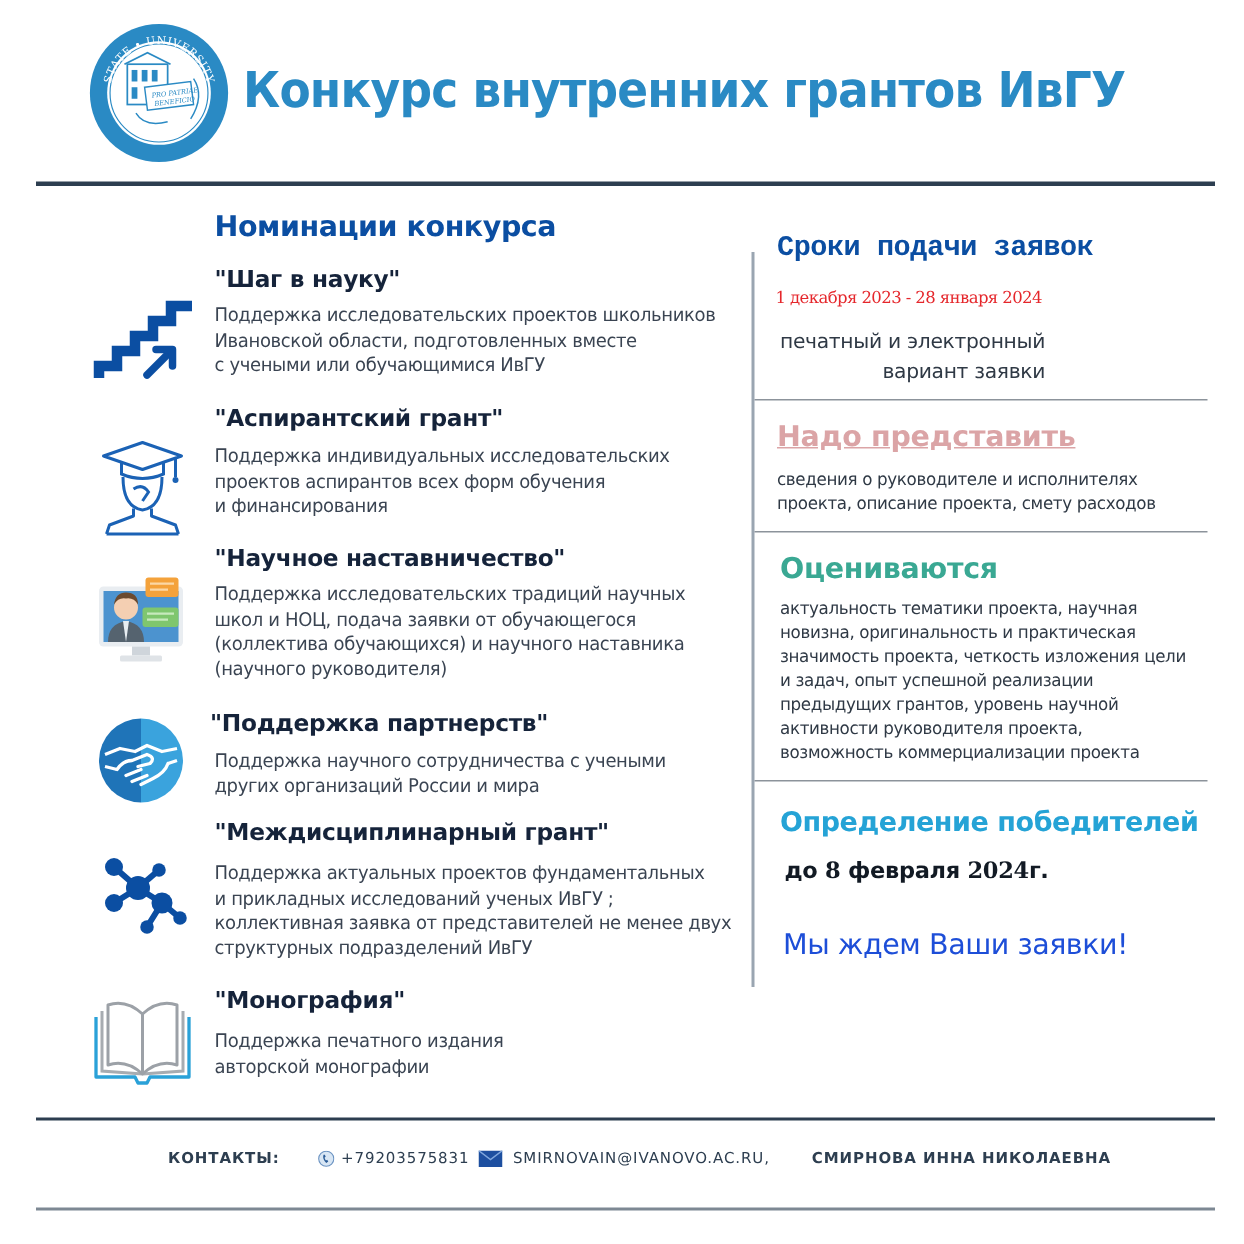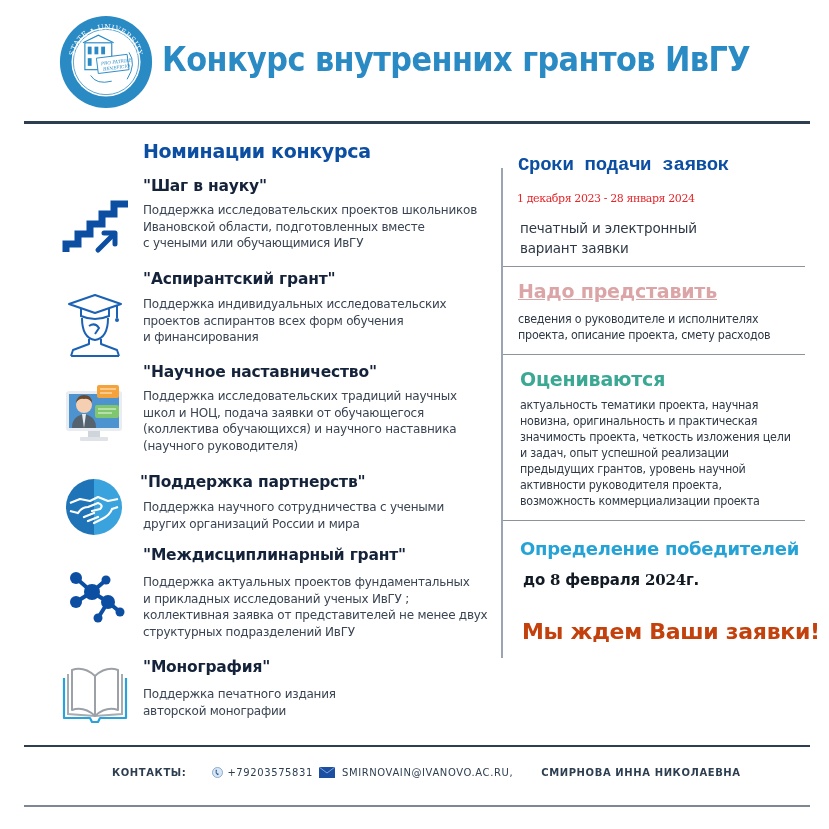--- a/index.html
+++ b/index.html
@@ -16,28 +16,28 @@
   
   .section-heading { font-size: 19px; font-weight: bold; color: #0b4ea2; white-space: nowrap; letter-spacing: -0.3px; text-align: center; }
   .nom-title { font-size: 15.5px; font-weight: bold; color: #15233a; white-space: nowrap; letter-spacing: -0.2px; }
   .nom-desc { font-size: 12.5px; line-height: 16.5px; color: #3a4452; letter-spacing: -0.25px; white-space: nowrap; transform: scaleX(0.96); transform-origin: left top; }
   .icon-box { width: 70px; height: 70px; }
 
   
   .vrule { left: 501px; top: 168px; width: 2px; height: 490px; background: #9aa5b1; }
   .hrule { left: 503px; width: 302px; height: 1px; background: #8c939b; }
   .date-range { font-family: "DejaVu Serif", "Liberation Serif", serif; font-size: 11px; font-weight: normal; color: #e5262b; white-space: nowrap; letter-spacing: -0.4px; }
-  .plain { font-size: 13.5px; line-height: 20px; color: #2f3945; white-space: nowrap; letter-spacing: -0.2px; }
+  .plain { font-size: 13.5px; line-height: 20px; color: #2f3945; white-space: nowrap; letter-spacing: -0.2px; text-align: right; }
   .small { font-size: 11.5px; line-height: 16px; color: #2f3945; white-space: nowrap; letter-spacing: -0.25px; transform: scaleX(0.97); transform-origin: left top; }
   .rh-pink { font-size: 19px; font-weight: bold; color: #dba4a6; white-space: nowrap; letter-spacing: -0.2px; text-decoration: underline; }
   .rh-teal { font-size: 19px; font-weight: bold; color: #3aa893; white-space: nowrap; letter-spacing: -0.2px; }
   .rh-cyan { font-size: 18px; font-weight: bold; color: #25a3d6; white-space: nowrap; letter-spacing: -0.3px; }
   .deadline { font-size: 15px; font-weight: bold; color: #121a24; white-space: nowrap; letter-spacing: -0.2px; }
   .deadline .num { font-family: "DejaVu Serif", "Liberation Serif", serif; }
-  .cta { font-size: 22px; font-weight: bold; color: #c2410c; white-space: nowrap; letter-spacing: -0.3px; }
+  .cta { font-size: 19px; font-weight: normal; color: #1d4ed8; white-space: nowrap; letter-spacing: -0.3px; }
 
   
   .foot-rule-top { left: 24px; top: 745px; width: 786px; height: 2px; background: #2d3e50; }
   .foot-rule-bottom { left: 24px; top: 805px; width: 786px; height: 2px; background: #7d8893; }
   .contacts { left: 112px; top: 767px; display: flex; align-items: center; font-size: 10px; font-weight: bold; color: #2d3e50; letter-spacing: 0.6px; white-space: nowrap; }
   .contacts .lbl { margin-right: 26px; }
   .contacts .phone-icon { width: 11px; height: 11px; margin-right: 4px; }
   .contacts .mail-icon { width: 16px; height: 11px; margin: 0 7px 0 6px; }
   .contacts .name { margin-left: 28px; }
   .contacts .val { font-weight: normal; color: #2d3e50; }

